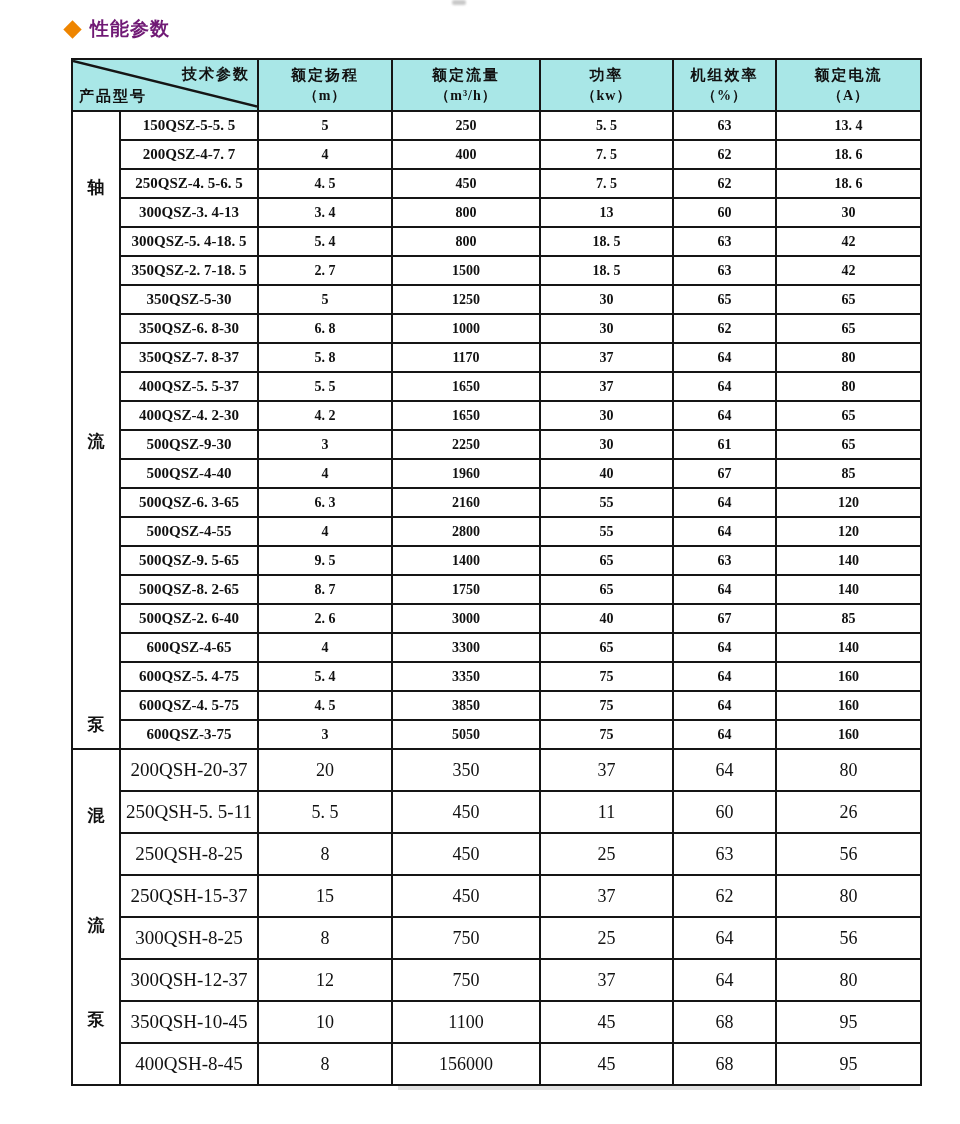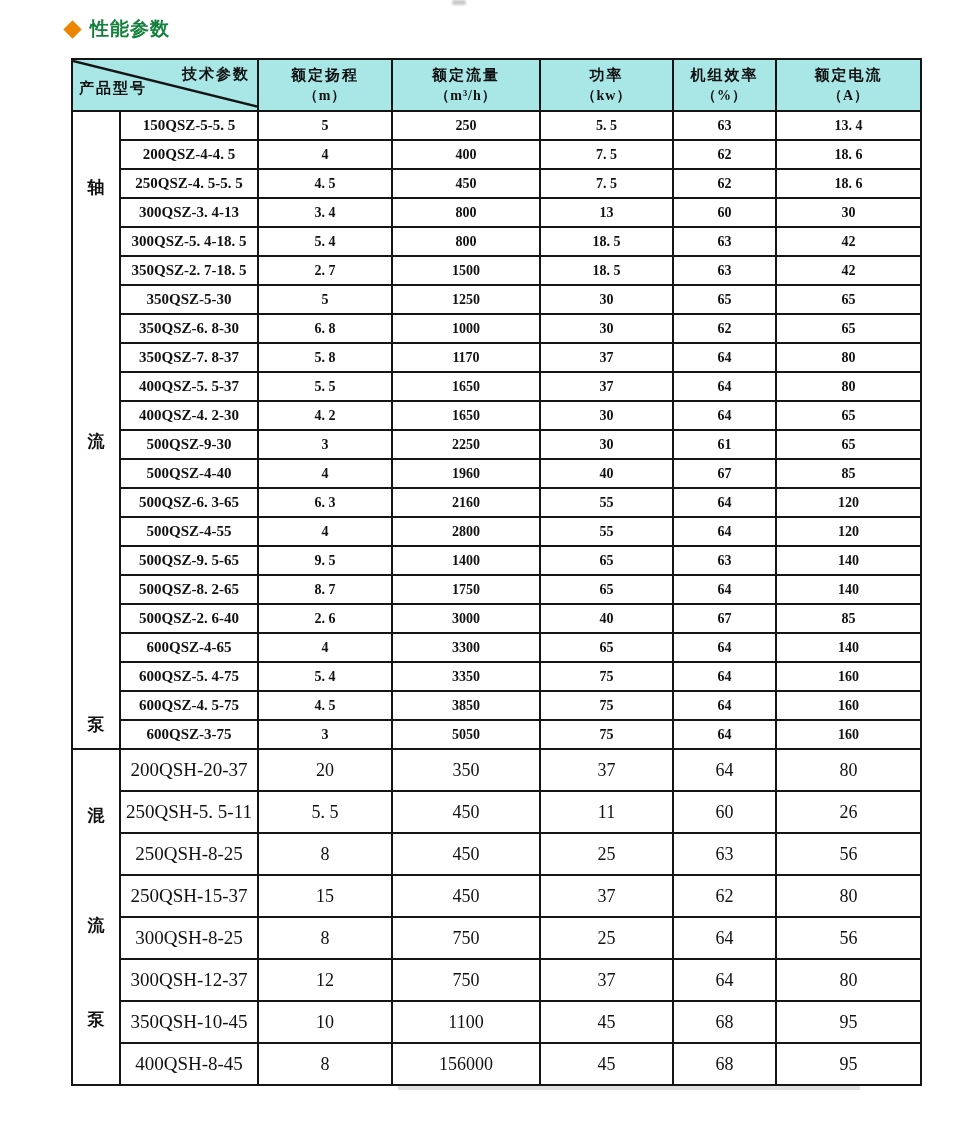--- a/index.html
+++ b/index.html
@@ -15,21 +15,21 @@
   }
   .page-title{
     position:absolute;left:66px;top:16px;display:flex;align-items:center;gap:11px;
   }
   .diamond{
     width:13px;height:13px;background:var(--accent);transform:rotate(45deg);
     display:inline-block;flex:0 0 auto;
   }
   .title-text{
     font-family:Liberation Serif, serif;
-    font-size:19px;font-weight:bold;letter-spacing:1px;color:#15803d;
+    font-size:19px;font-weight:bold;letter-spacing:1px;color:#701a75;
   }
   .scan-artifact{
     position:absolute;left:452px;top:0;width:14px;height:5px;background:#c9c9c9;
     border-radius:2px;filter:blur(1px);
   }
   .scan-shadow{
     position:absolute;left:398px;top:1086px;width:462px;height:4px;background:#cfcfcf;opacity:.65;
   }
   table.spec{
     position:absolute;left:71px;top:58px;
@@ -43,21 +43,21 @@
   thead tr{height:52px;padding-left:24px;}
   th{background:var(--header-bg);font-weight:bold;padding:0;}
   .hdr-label{display:block;font-size:15px;letter-spacing:2px;line-height:1.45;}
   .hdr-unit{display:block;font-size:14px;letter-spacing:1px;line-height:1.3;}
   .diag-cell{position:relative;background:var(--header-bg);padding:0;}
   .diag-cell svg{position:absolute;left:0;top:0;width:100%;height:100%;}
   .diag-top{
     position:absolute;right:7px;top:5px;font-size:15px;font-weight:bold;letter-spacing:2px;
   }
   .diag-bottom{
-    position:absolute;left:6px;bottom:12px;font-size:15px;font-weight:bold;letter-spacing:2px;
+    position:absolute;left:6px;bottom:4px;font-size:15px;font-weight:bold;letter-spacing:2px;
   }
   
   tr.qsz{height:29px;font-size:14px;font-weight:bold;}
   tr.qsz .cell-model{font-size:15px;}
   tr.qsh{height:42px;font-size:18px;font-weight:normal;}
   tr.qsh .cell-model{font-size:19px;margin-top:42px;}
   .cell-model{text-align:left;}
   .group-cell{position:relative;background:#fff;}
   .group-cell span{
     position:absolute;left:50%;transform:translate(-50%,-50%);
@@ -129,29 +129,29 @@
           <span>泵</span>
         </td>
         <td class="cell-model">150QSZ-5-5. 5</td>
         <td class="cell-head">5</td>
         <td class="cell-flow">250</td>
         <td class="cell-power">5. 5</td>
         <td class="cell-efficiency">63</td>
         <td class="cell-current">13. 4</td>
       </tr>
       <tr class="qsz">
-        <td class="cell-model">200QSZ-4-4. 5</td>
+        <td class="cell-model">200QSZ-4-7. 7</td>
         <td class="cell-head">4</td>
         <td class="cell-flow">400</td>
         <td class="cell-power">7. 5</td>
         <td class="cell-efficiency">62</td>
         <td class="cell-current">18. 6</td>
       </tr>
       <tr class="qsz">
-        <td class="cell-model">250QSZ-4. 5-5. 5</td>
+        <td class="cell-model">250QSZ-4. 5-6. 5</td>
         <td class="cell-head">4. 5</td>
         <td class="cell-flow">450</td>
         <td class="cell-power">7. 5</td>
         <td class="cell-efficiency">62</td>
         <td class="cell-current">18. 6</td>
       </tr>
       <tr class="qsz">
         <td class="cell-model">300QSZ-3. 4-13</td>
         <td class="cell-head">3. 4</td>
         <td class="cell-flow">800</td>

